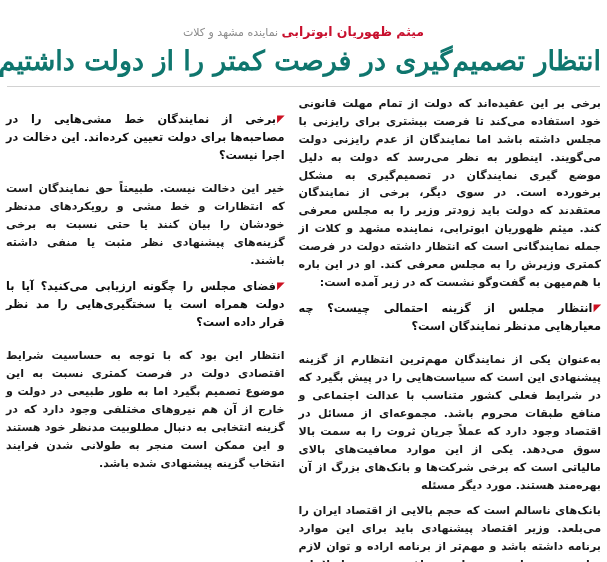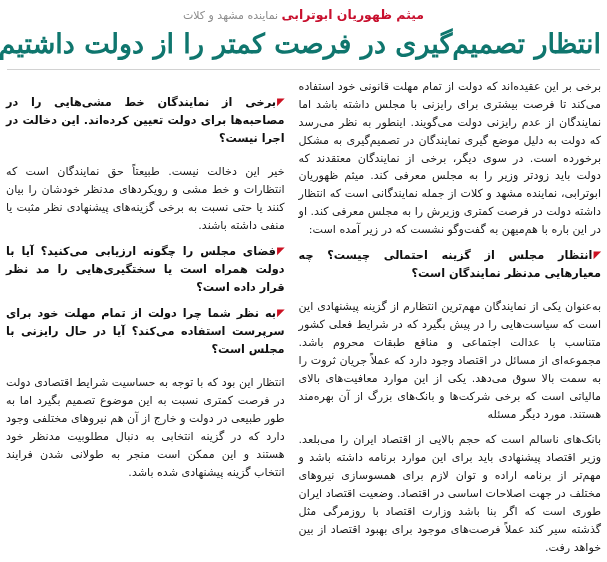--- a/index.html
+++ b/index.html
@@ -13,21 +13,21 @@
     overflow: hidden;
     font-family: "DejaVu Sans", "Liberation Sans", sans-serif;
     direction: rtl;
   }
 
   .page {
     position: relative;
     width: 607px;
     height: 510px;
     box-sizing: border-box;
-    padding: 4px 6px 0 6px;
+    padding: 21px 6px 0 6px;
   }
 
   
   .byline {
     text-align: center;
     line-height: 1.15;
     white-space: nowrap;
     margin: 1px 0 0 0;
     padding: 0;
   }
@@ -81,21 +81,21 @@
     margin: 0;
     padding: 0;
     color: #1b1b1b;
     font-size: 11.1px;
     line-height: 1.62;
     text-align: justify;
     text-justify: inter-word;
     letter-spacing: -0.1px;
   }
   p.body {
-    font-weight: normal;
+    font-weight: bold;
   }
   p.question {
     font-weight: bold;
     color: #101010;
     font-size: 11.3px;
     line-height: 1.6;
     margin-top: 8px;
   }
   p.question:first-child { margin-top: 16px; }
   p.question + p.body { margin-top: 15px; }
@@ -138,18 +138,17 @@
       <p class="body">بانک‌های ناسالم است که حجم بالایی از اقتصاد ایران را می‌بلعد. وزیر اقتصاد پیشنهادی باید برای این موارد برنامه داشته باشد و مهم‌تر از برنامه اراده و توان لازم برای همسوسازی نیروهای مختلف در جهت اصلاحات اساسی در اقتصاد. وضعیت اقتصاد ایران طوری است که اگر بنا باشد وزارت اقتصاد با روزمرگی مثل گذشته سیر کند عملاً فرصت‌های موجود برای بهبود اقتصاد از بین خواهد رفت.</p>
     </div>
 
     <div class="col col-left">
 
       <p class="question"><span class="bullet">◤</span><span>برخی از نمایندگان خط مشی‌هایی را در مصاحبه‌ها برای دولت تعیین کرده‌اند. این دخالت در اجرا نیست؟</span></p>
       <p class="body">خیر این دخالت نیست. طبیعتاً حق نمایندگان است که انتظارات و خط مشی و رویکردهای مدنظر خودشان را بیان کنند یا حتی نسبت به برخی گزینه‌های پیشنهادی نظر مثبت یا منفی داشته باشند.</p>
 
       <p class="question"><span class="bullet">◤</span><span>فضای مجلس را چگونه ارزیابی می‌کنید؟ آیا با دولت همراه است یا سختگیری‌هایی را مد نظر قرار داده است؟</span></p>
 
-      <p class="question"><span class="bullet">◤</span><span>به نظر شما چرا دولت از تمام مهلت خود برای سرپرست استفاده می‌کند؟ آیا در حال رایزنی با مجلس است؟</span></p>
       <p class="body">انتظار این بود که با توجه به حساسیت شرایط اقتصادی دولت در فرصت کمتری نسبت به این موضوع تصمیم بگیرد اما به طور طبیعی در دولت و خارج از آن هم نیروهای مختلفی وجود دارد که در گزینه انتخابی به دنبال مطلوبیت مدنظر خود هستند و این ممکن است منجر به طولانی شدن فرایند انتخاب گزینه پیشنهادی شده باشد.</p>
     </div>
 
   </div>
 </div>
 
 </body></html>

